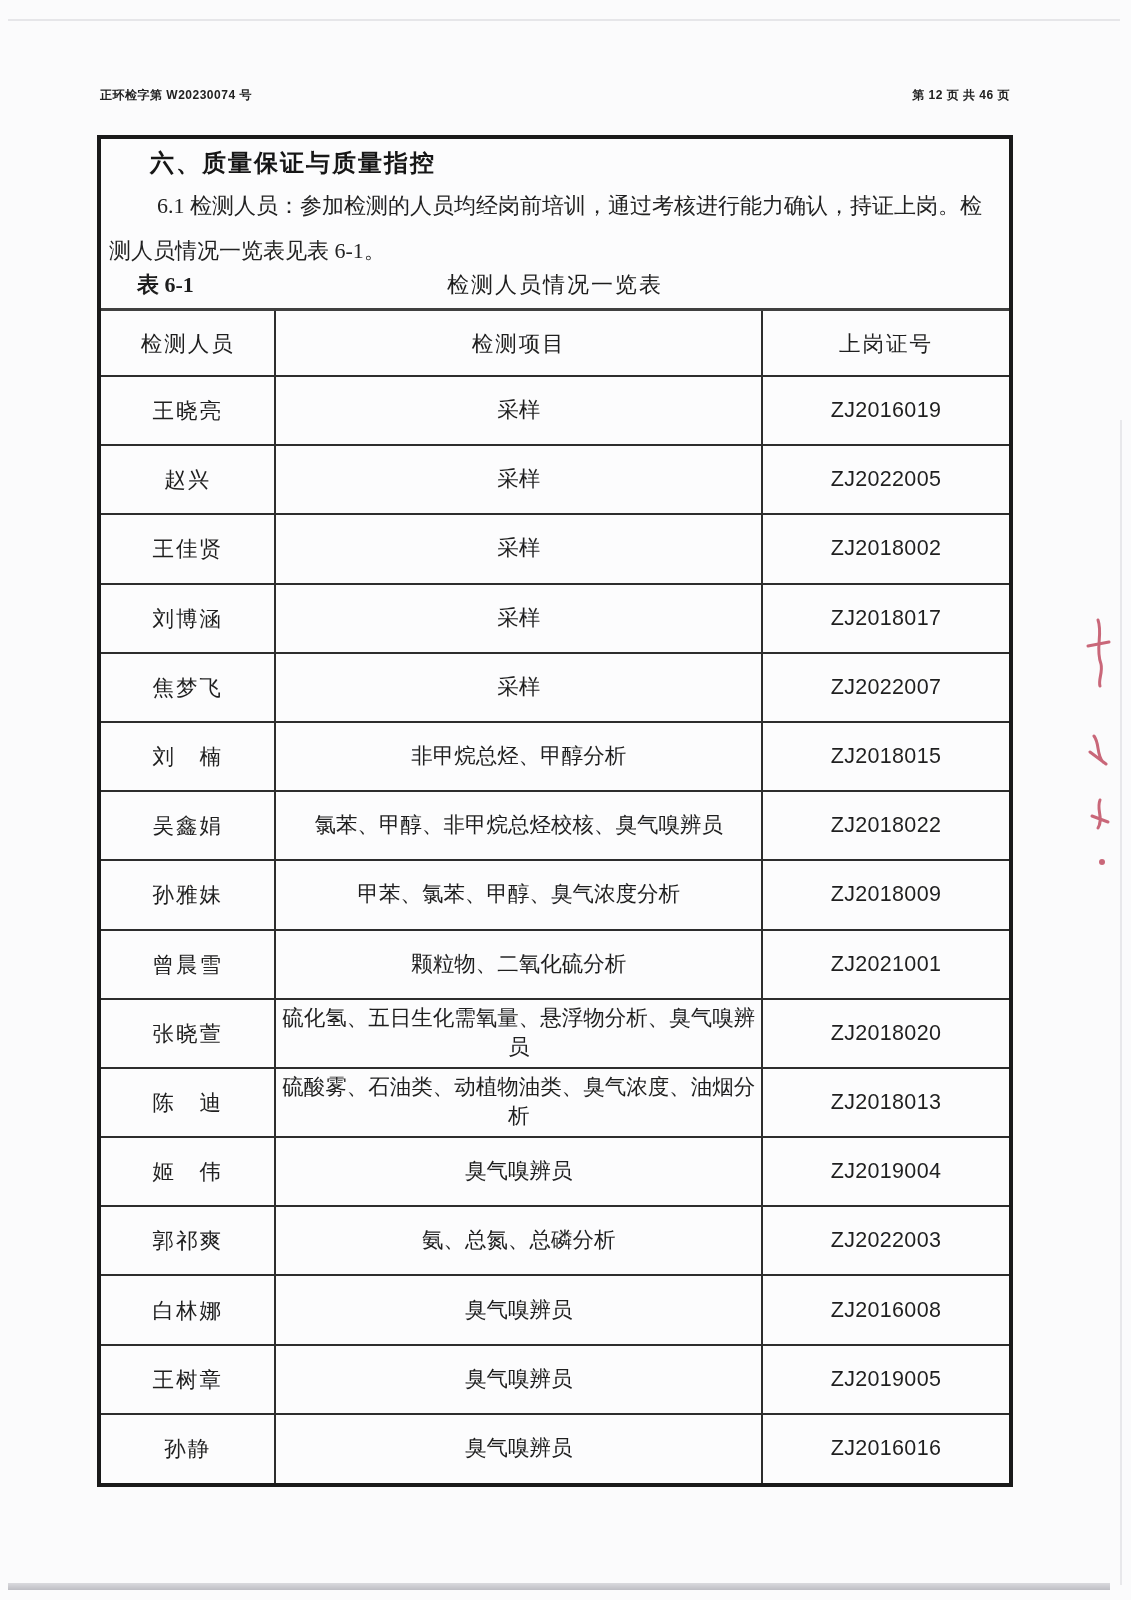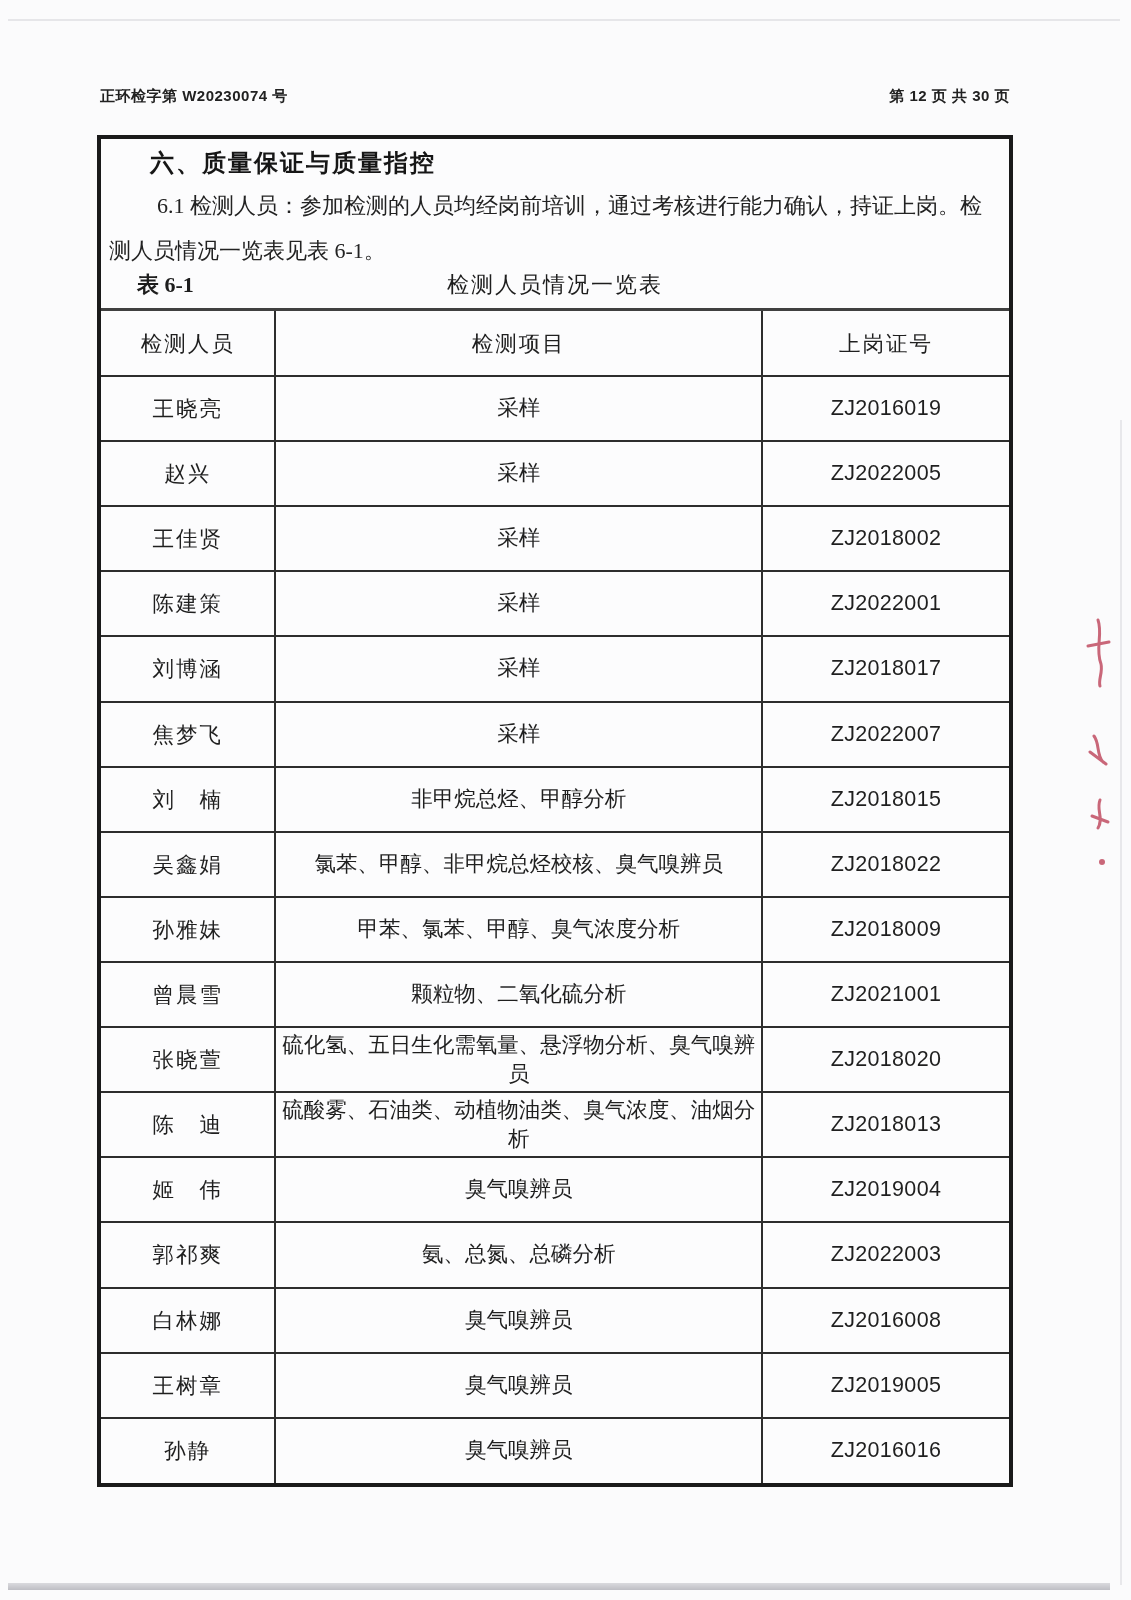--- a/index.html
+++ b/index.html
@@ -8,21 +8,21 @@
     background:#fbfbfc; overflow:hidden;
     font-family:"Liberation Serif","DejaVu Serif",serif;
     color:#1e1e1e;
   }
   
   .scan-edge-top { position:absolute; top:19px; left:8px; width:1112px; height:2px; background:#e6e6e9; }
   .scan-edge-right { position:absolute; top:420px; left:1120px; width:2px; height:1165px; background:#e8e8eb; }
   .scan-edge-bottom { position:absolute; top:1583px; left:8px; width:1102px; height:7px; background:linear-gradient(#dadade,#bebec4); }
 
   
-  .meta { position:absolute; top:87px; font-size:15px; font-weight:600;
+  .meta { position:absolute; top:87px; font-size:12px; font-weight:600;
           font-family:"Liberation Sans","DejaVu Sans",sans-serif; letter-spacing:.5px; color:#212121; }
   .meta-left  { left:100px; }
   .meta-right { right:121px; }
 
   
   .doc-box {
     position:absolute; left:97px; top:135px; width:916px; height:1352px;
     box-sizing:border-box; border:4px solid #1a1a1a; background:#fcfcfd;
   }
   .section-title {
@@ -64,21 +64,21 @@
 </head>
 <body>
 
 <div class="page">
 
   <div class="scan-edge-top"></div>
   <div class="scan-edge-right"></div>
   <div class="scan-edge-bottom"></div>
 
   <div class="meta meta-left">正环检字第 W20230074 号</div>
-  <div class="meta meta-right">第 12 页 共 30 页</div>
+  <div class="meta meta-right">第 12 页 共 46 页</div>
 
   <div class="doc-box">
 
     <div class="section-title">六、质量保证与质量指控</div>
 
     <div class="para">
       <div class="l1">6.1 检测人员：参加检测的人员均经岗前培训，通过考核进行能力确认，持证上岗。检</div>
       <div class="l2">测人员情况一览表见表 6-1。</div>
     </div>
 
@@ -108,25 +108,20 @@
           </tr>
           <tr>
             <td class="col-name">赵兴</td>
             <td class="col-project">采样</td>
             <td class="col-cert">ZJ2022005</td>
           </tr>
           <tr>
             <td class="col-name">王佳贤</td>
             <td class="col-project">采样</td>
             <td class="col-cert">ZJ2018002</td>
-          </tr>
-          <tr>
-            <td class="col-name">陈建策</td>
-            <td class="col-project">采样</td>
-            <td class="col-cert">ZJ2022001</td>
           </tr>
           <tr>
             <td class="col-name">刘博涵</td>
             <td class="col-project">采样</td>
             <td class="col-cert">ZJ2018017</td>
           </tr>
           <tr>
             <td class="col-name">焦梦飞</td>
             <td class="col-project">采样</td>
             <td class="col-cert">ZJ2022007</td>

